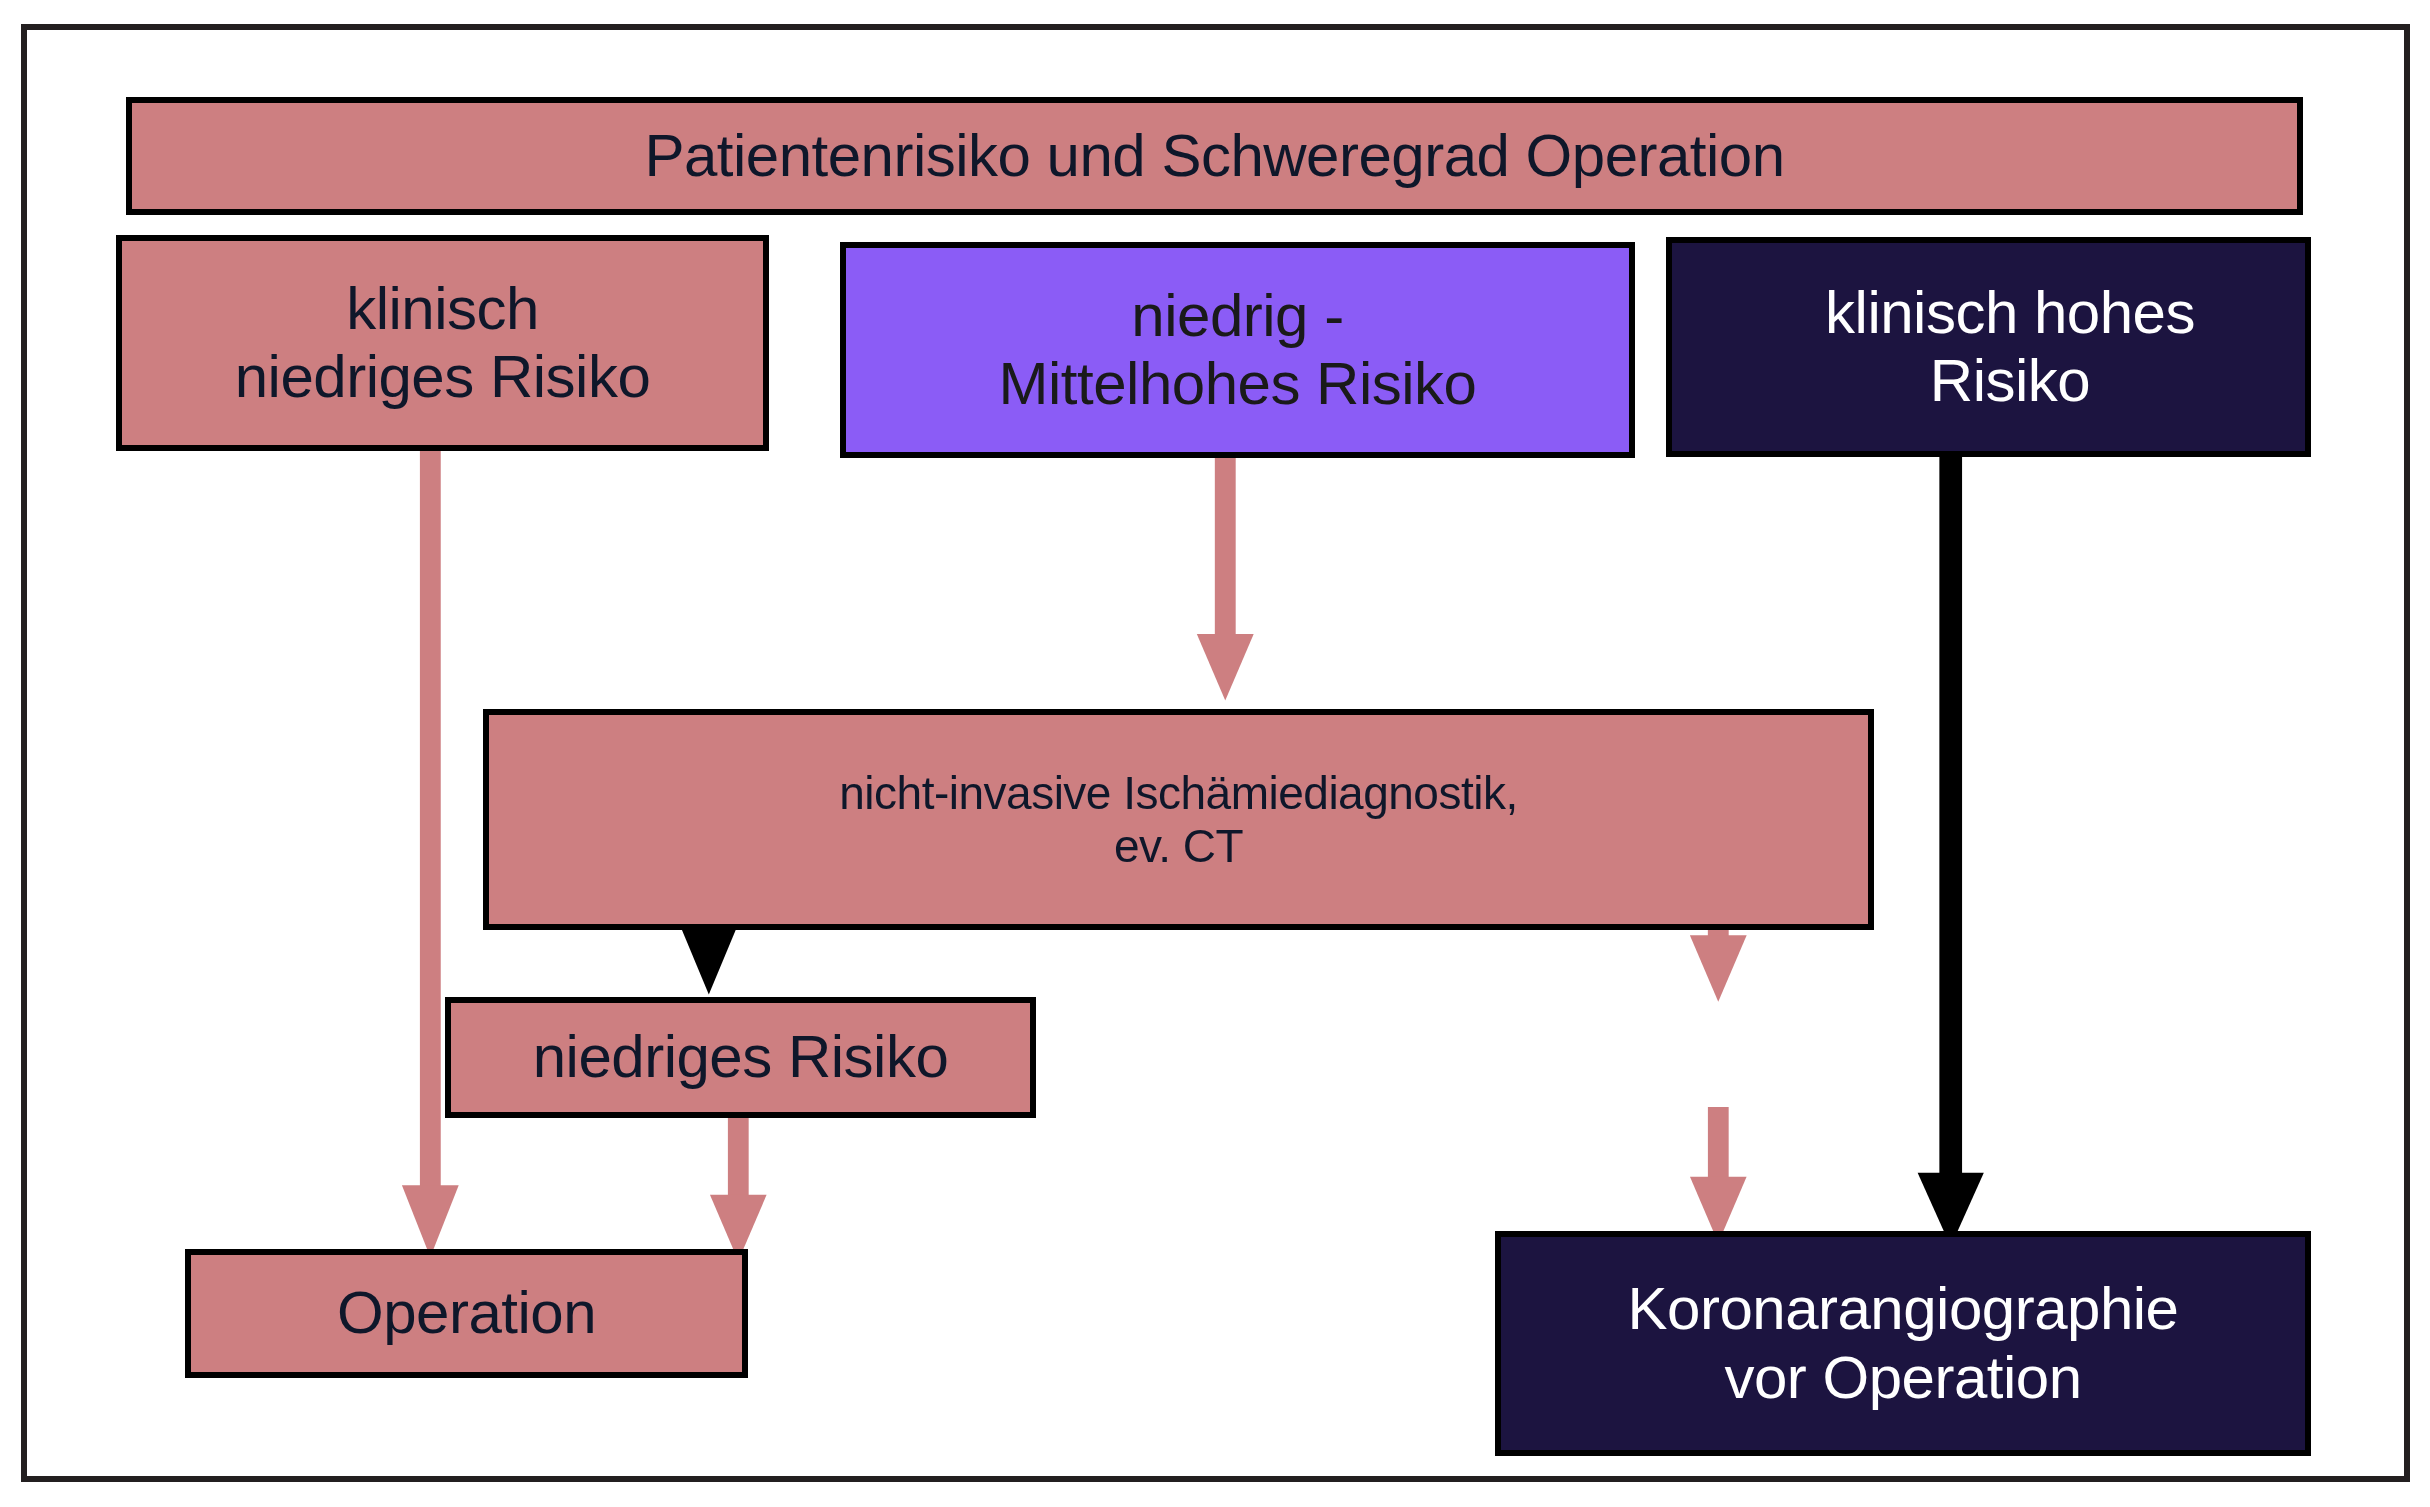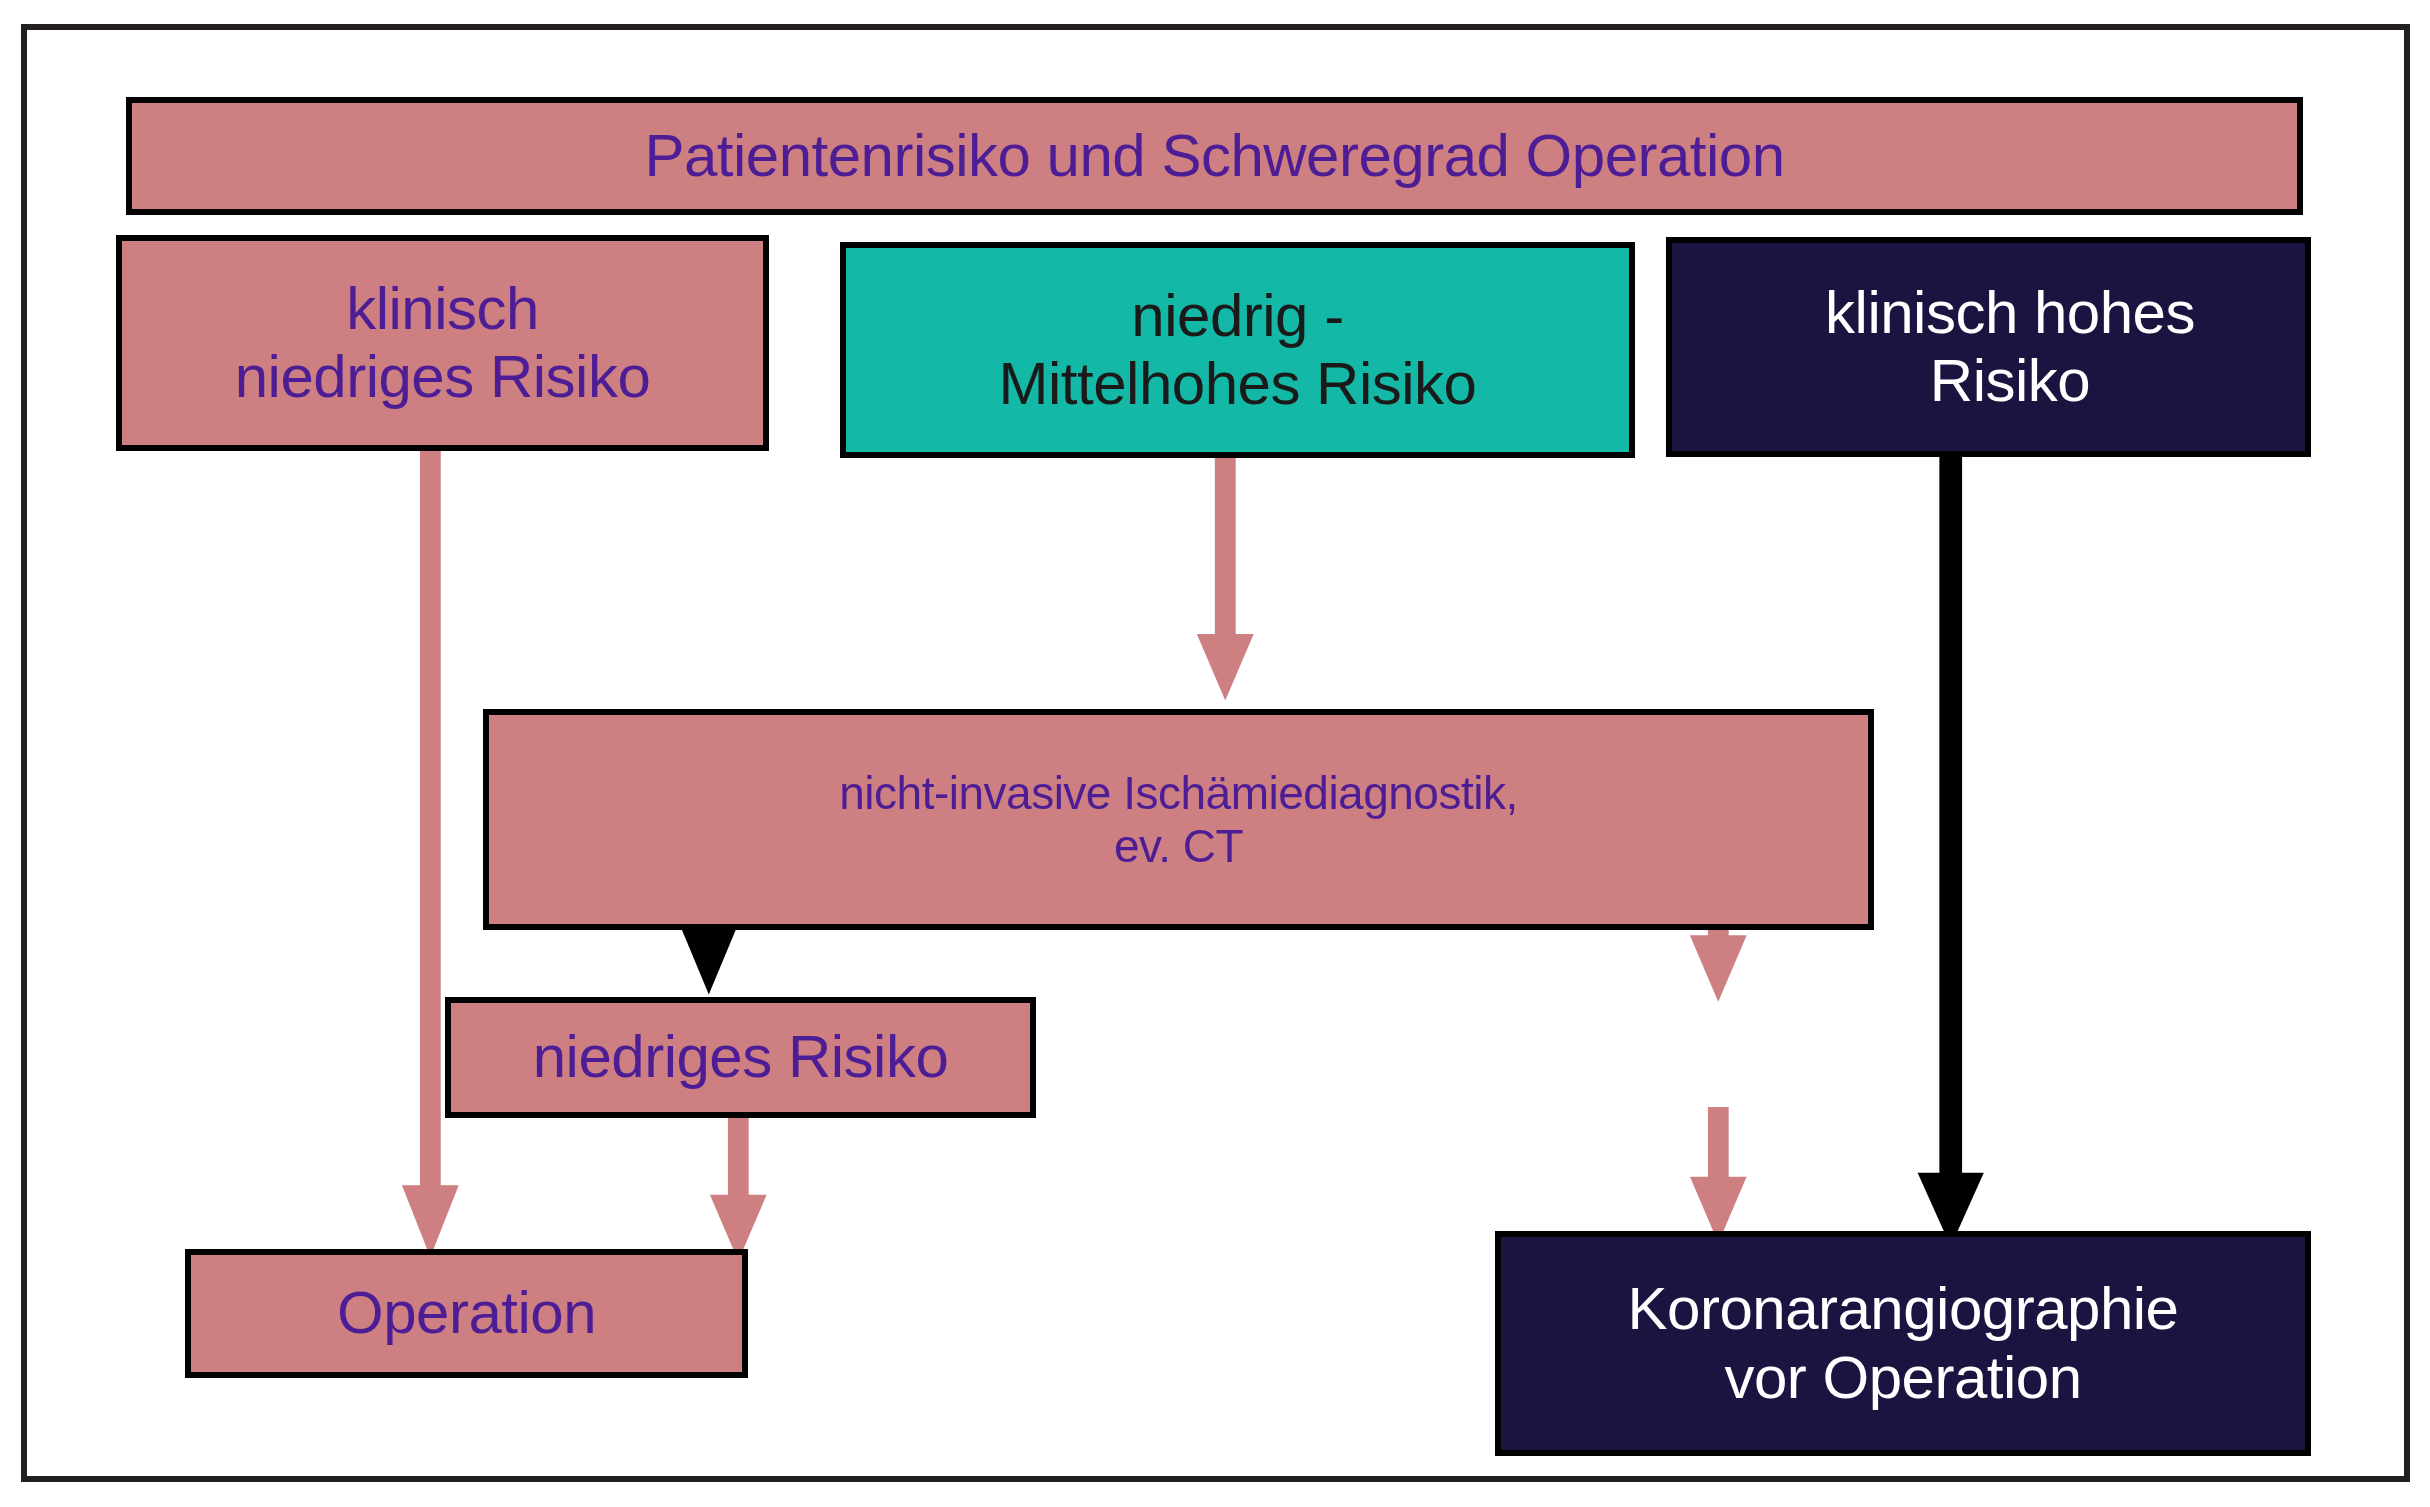--- a/index.html
+++ b/index.html
@@ -32,22 +32,22 @@
     box-sizing: border-box;
     border: 6.6px solid #000000;
     display: flex;
     align-items: center;
     justify-content: center;
     text-align: center;
     line-height: 1.14;
     letter-spacing: -0.5px;
     z-index: 5;
   }
-  .node-pink   { background: #cd7f81; color: #4c1d95; }
-  .node-orange { background: #14b8a6; color: #1a1a1a; }
+  .node-pink   { background: #cd7f81; color: #0f172a; }
+  .node-orange { background: #8b5cf6; color: #1a1a1a; }
   .node-navy   { background: #1c1440; color: #ffffff; }
 
   .node .txt { display: block; padding: 0 9.5px; }
 
   
   .conn { position: absolute; z-index: 2; }
   .conn svg { display: block; overflow: visible; }
 </style>
 </head>
 <body>

